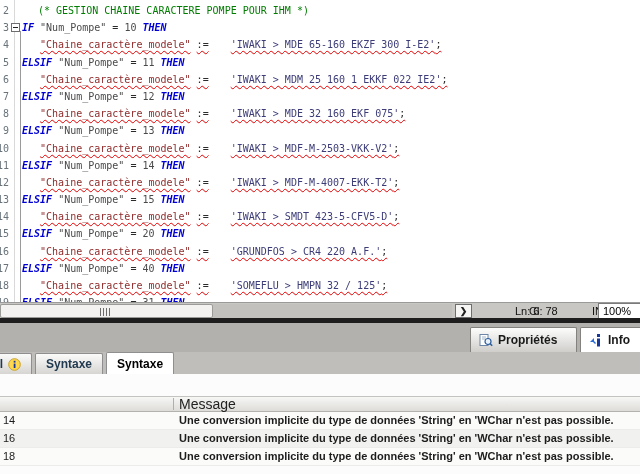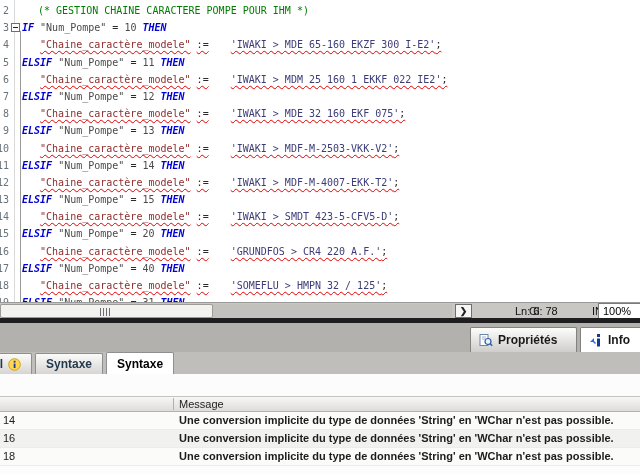--- a/index.html
+++ b/index.html
@@ -71,21 +71,21 @@
          font-size:12px; font-weight:600; color:#223a50; white-space:nowrap; }
   .tab-general { width:92px; margin-left:-60px; justify-content:flex-end; }
   .tab.active { background:#fff; color:#000; font-weight:700; height:22px; }
 
   
   .pane { position:absolute; left:0; top:374px; width:640px; height:100px; background:#fcfcfc; }
   .pane-spacer { height:22px; background:#fcfcfc; }
   .thead { position:relative; height:16px; line-height:15px;
            background:linear-gradient(#f7f7f6,#dddcd8);
            border-top:1px solid #c4c3bf; border-bottom:1px solid #b3b2ae;
-           font-size:11px; color:#222; }
+           font-size:14px; color:#222; }
   .thead .colsep { position:absolute; left:173px; top:1px; bottom:1px; width:1px; background:#b0afac; }
   .thead .h-msg { position:absolute; left:179px; top:0; }
   .trow { display:flex; height:18px; line-height:17px; font-size:11px; color:#1c1c1c;
           border-bottom:1px solid #ececea; }
   .trow:nth-child(odd) { background:#fbfbfa; }
   .trow:nth-child(even){ background:#f1f1ef; }
   .td-line { flex:none; width:176px; padding-left:3px; }
   .td-msg  { flex:1; padding-left:3px; white-space:nowrap; overflow:hidden;font-weight:bold; }
 
   .icon-svg { flex:none; display:block; }

